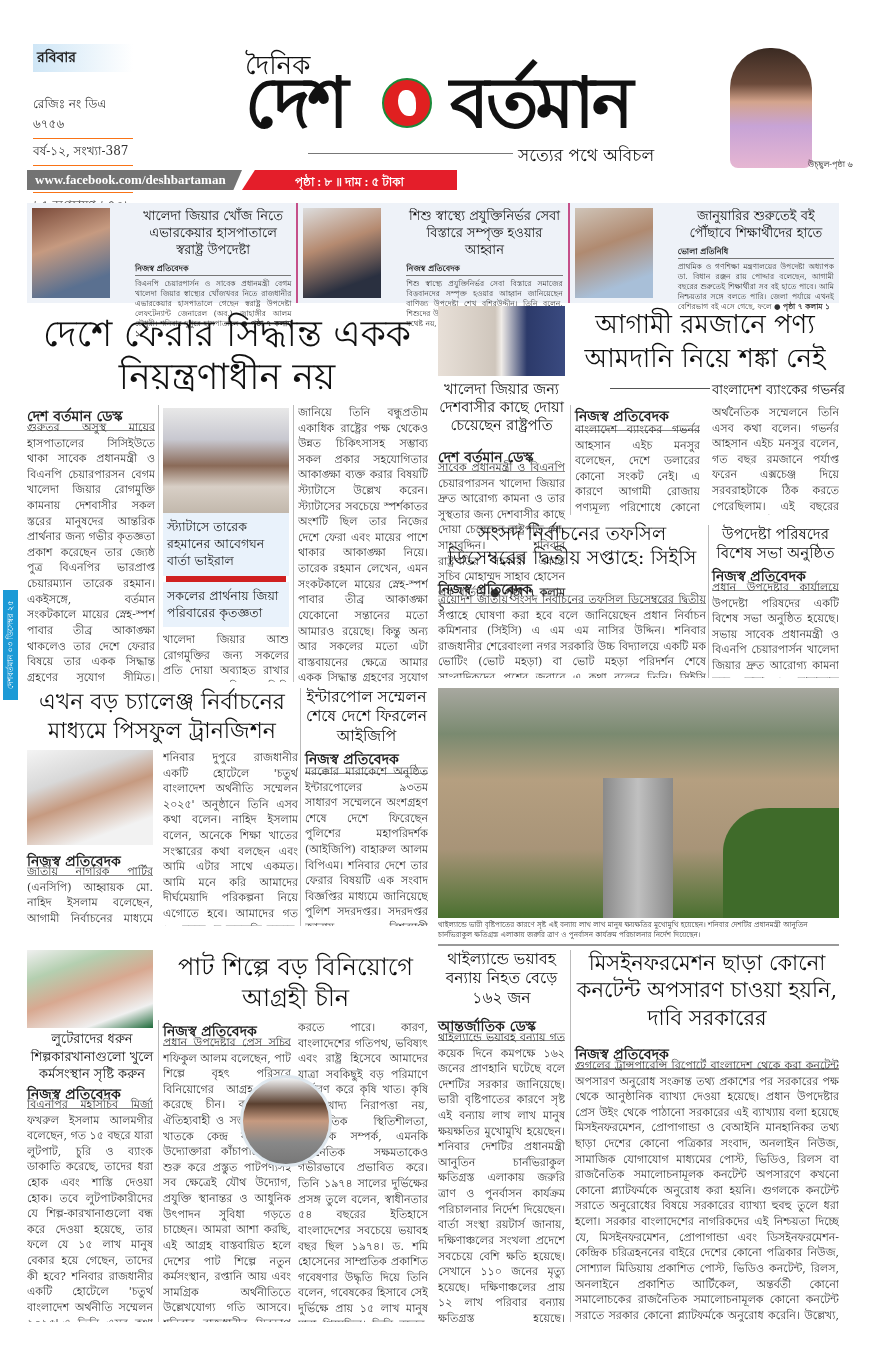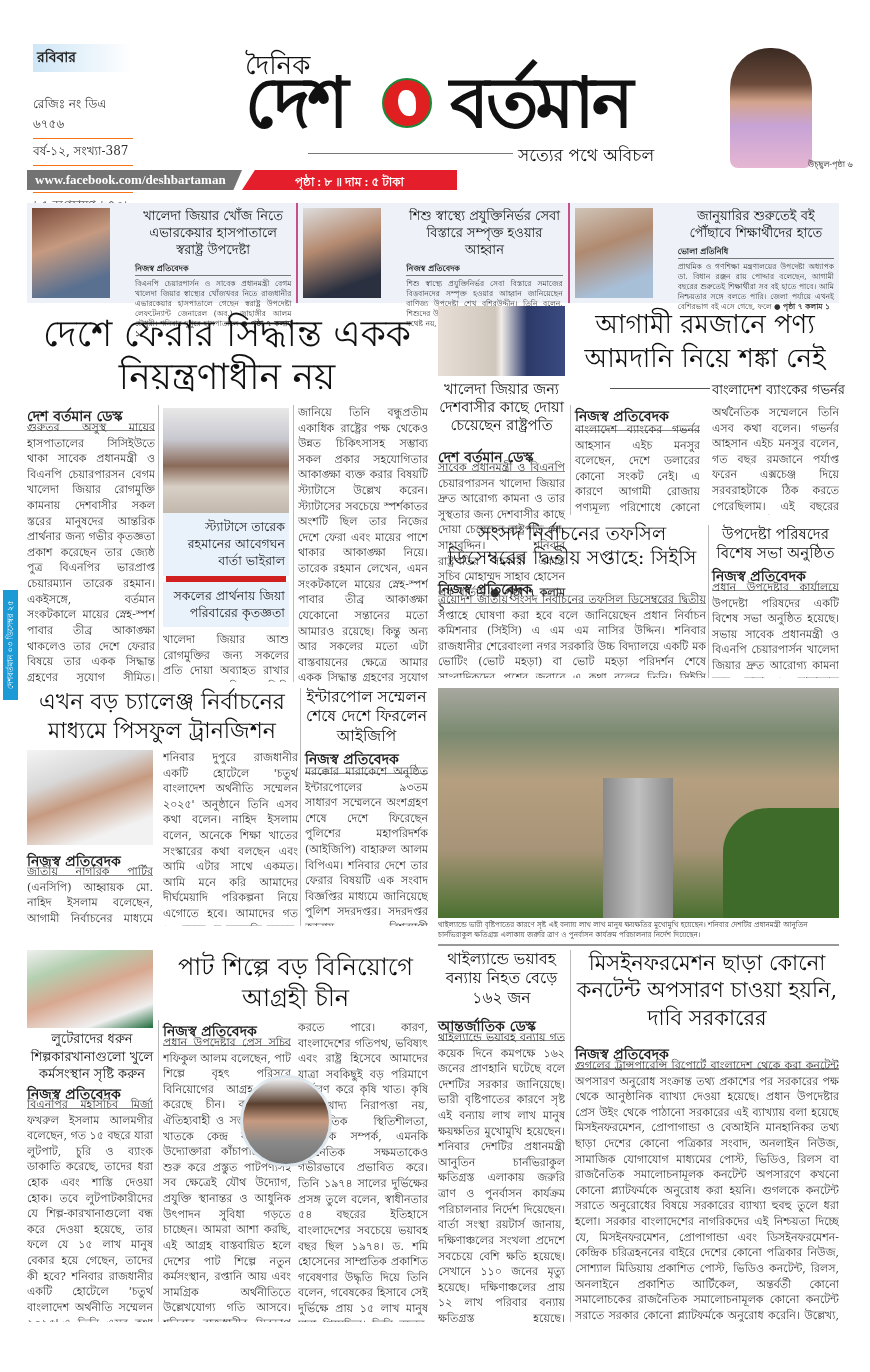--- a/index.html
+++ b/index.html
@@ -35,21 +35,21 @@
 .more{font-weight:bold}
 
 .hl{color:#111;text-align:center;line-height:1.25}
 .by{font-size:14px;font-weight:bold;border-bottom:1px solid #888;padding-bottom:1px}
 .txt{font-size:11px;line-height:1.42;text-align:justify;color:#333}
 .photo{background:#999}
 .caption{font-size:7.2px;line-height:1.4;color:#333}
 .vrule{border-left:1px solid #bbb}
 .hrule{border-top:2px solid #999}
 .side-tab{left:3px;top:590px;width:15px;height:110px;background:#1c9ad6;color:#fff;font-size:8px;writing-mode:vertical-rl;transform:rotate(180deg);display:flex;align-items:center;justify-content:center}
-.kick{text-align:right;padding:6px 4px;font-size:12.5px;line-height:1.35}
+.kick{text-align:left;padding:6px 4px;font-size:12.5px;line-height:1.35}
 .kick.b{background:#e9f2fb}
 .kick.p{background:#fbeae6}
 .redbar{width:120px;height:3px;background:#d02020;margin:0 auto}
 </style>
 </head>
 <body>
 
 <div class="abs dateblock">
   <div class="day">রবিবার</div>
   <div class="dline">রেজিঃ নং ডিএ ৬৭৫৬</div>

